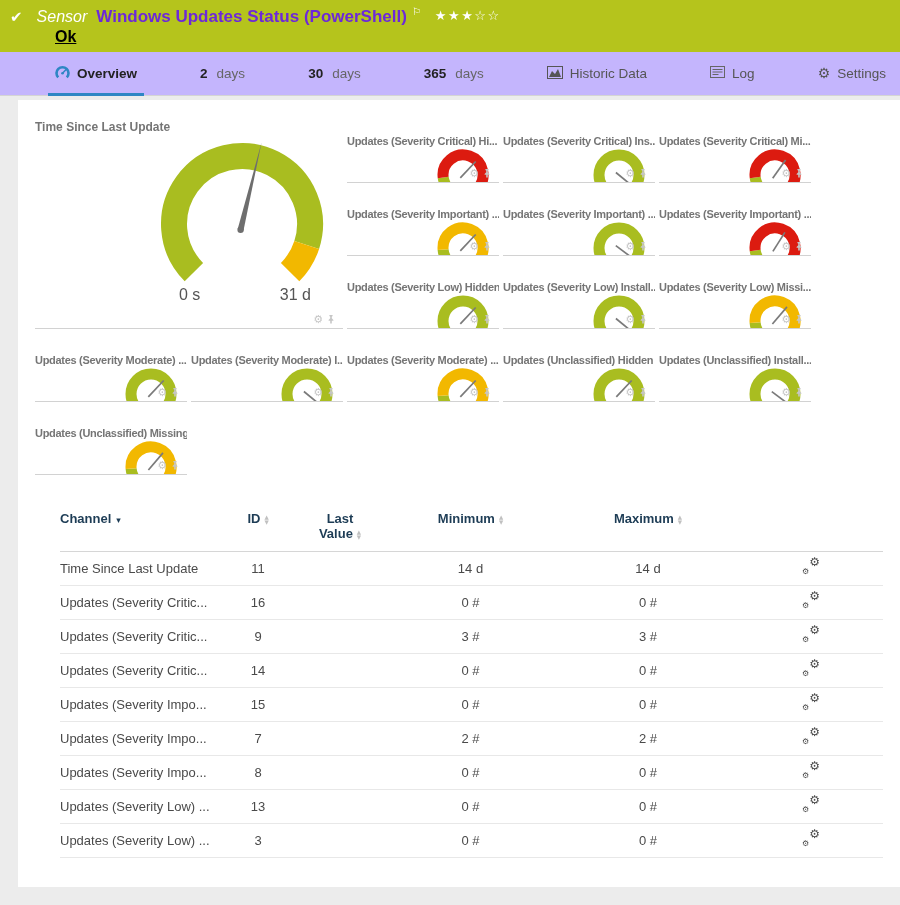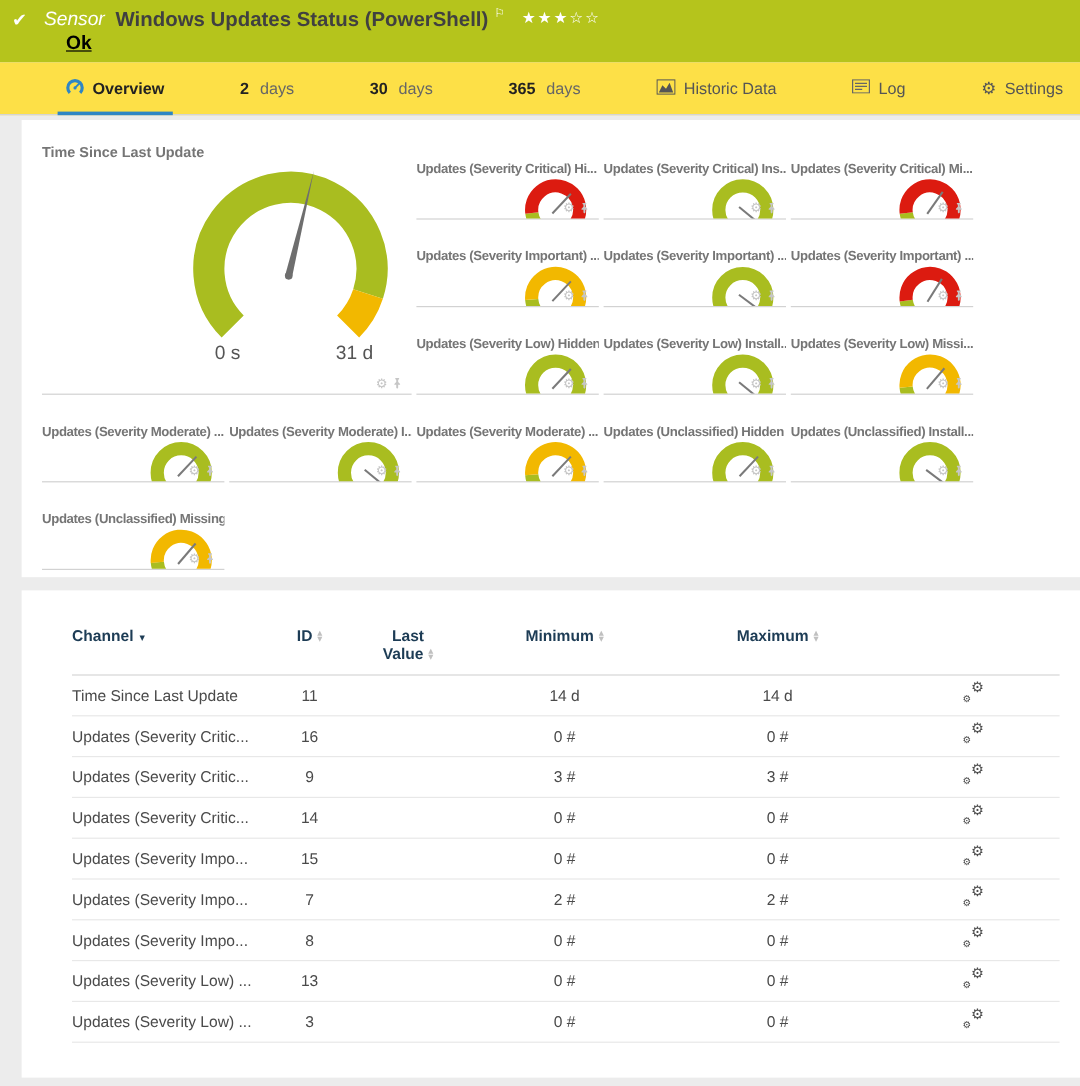--- a/index.html
+++ b/index.html
@@ -7,42 +7,42 @@
     width:900px; height:905px; overflow:hidden;
     background:#ececec;
     font-family:"Liberation Sans", sans-serif;
     -webkit-font-smoothing:antialiased;
   }
   
   .topbar { height:52px; background:#b5c41c; }
   .topbar .row1 { display:flex; align-items:flex-start; padding:7px 0 0 10px; }
   .check { color:#fff; font-size:15px; font-weight:bold; margin:1px 14px 0 0; font-family:"DejaVu Sans",sans-serif; }
   .sensor-kind { color:#fff; font-style:italic; font-size:16px; margin:1px 9px 0 0; }
-  .sensor-title { color:#404040; font-weight:bold; font-size:17px; }
+  .sensor-title { color:#6d28d9; font-weight:bold; font-size:17px; }
   .flag { color:#fff; font-size:10px; margin:-1px 0 0 5px; font-family:"DejaVu Sans",sans-serif; }
   .stars { color:#fff; font-size:13px; margin:1px 0 0 14px; letter-spacing:1.5px; font-family:"DejaVu Sans",sans-serif; }
   .status-ok { color:#000000; font-weight:bold; font-size:16px; margin:1px 0 0 55px;text-decoration:underline; }
 
   
   .tabbar {
-    height:43px; background:#fde047; border-bottom:1px solid #d4d4d4;
+    height:43px; background:#c4b5fd; border-bottom:1px solid #d4d4d4;
     display:flex; align-items:stretch; justify-content:space-between;
     padding:0 14px 0 55px;
   }
   .tab { display:flex; align-items:center; gap:7px; font-size:13.5px; color:#555; position:relative; cursor:pointer; white-space:nowrap; }
   .tab.active { color:#222; font-weight:bold; }
   .tab.active::after { content:""; position:absolute; left:-7px; right:-7px; bottom:-1px; height:3px; background:#2e86c4; }
   .tab b { color:#222; margin-right:2px; }
   .tab .daylbl { color:#666; }
   .tab .tglyph { font-family:"DejaVu Sans",sans-serif; font-size:14px; color:#555; line-height:1; }
 
   
   .panel { margin-left:18px; background:#fff; }
   #gauges-panel { margin-top:4px; height:381px; overflow:hidden; }
-  #table-panel  { margin-top:11px; height:406px; padding:26px 0 0 42px; box-sizing:border-box; overflow:hidden; }
+  #table-panel  { height:406px; padding:26px 0 0 42px; box-sizing:border-box; overflow:hidden; }
 
   
   #gauge-grid { display:grid; grid-template-columns:repeat(5,152px); grid-auto-rows:73px; column-gap:4px; padding:10px 0 0 17px; }
   .g-cell { position:relative; border-bottom:1px solid #d2d2d2; overflow:hidden; }
   .g-title { font-size:11px; font-weight:bold; color:#757575; white-space:nowrap; padding-top:8px; letter-spacing:-0.3px; overflow:hidden;margin-top:17px; }
   .g-svg { display:block; margin:1px 0 0 84px; }
   .g-icons { position:absolute; right:8px; bottom:3px; display:flex; align-items:center; gap:4px; color:#c6c6c6; }
   .g-icons .gearglyph { font-size:11px; font-family:"DejaVu Sans",sans-serif; line-height:1; cursor:pointer; }
   .g-icons svg { display:block; cursor:pointer; }
   .big-cell { grid-column:1/3; grid-row:1/4; }

